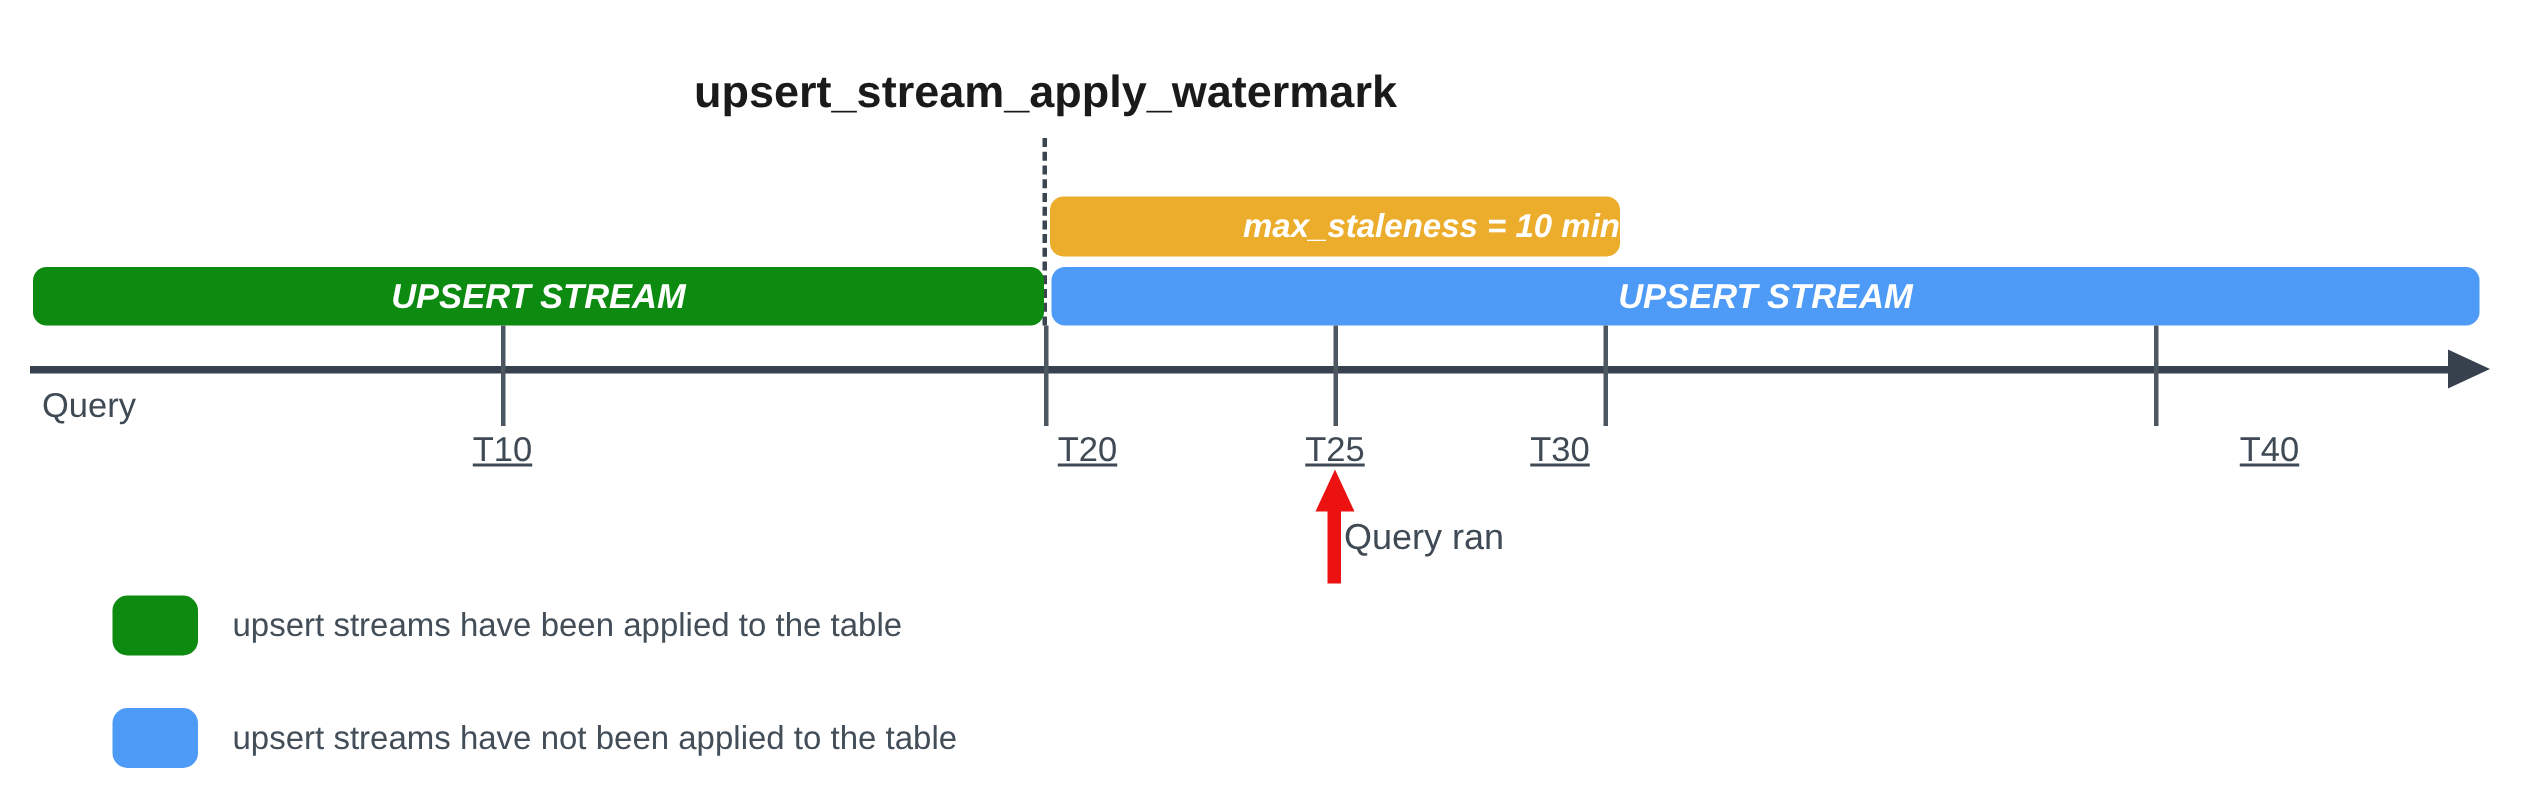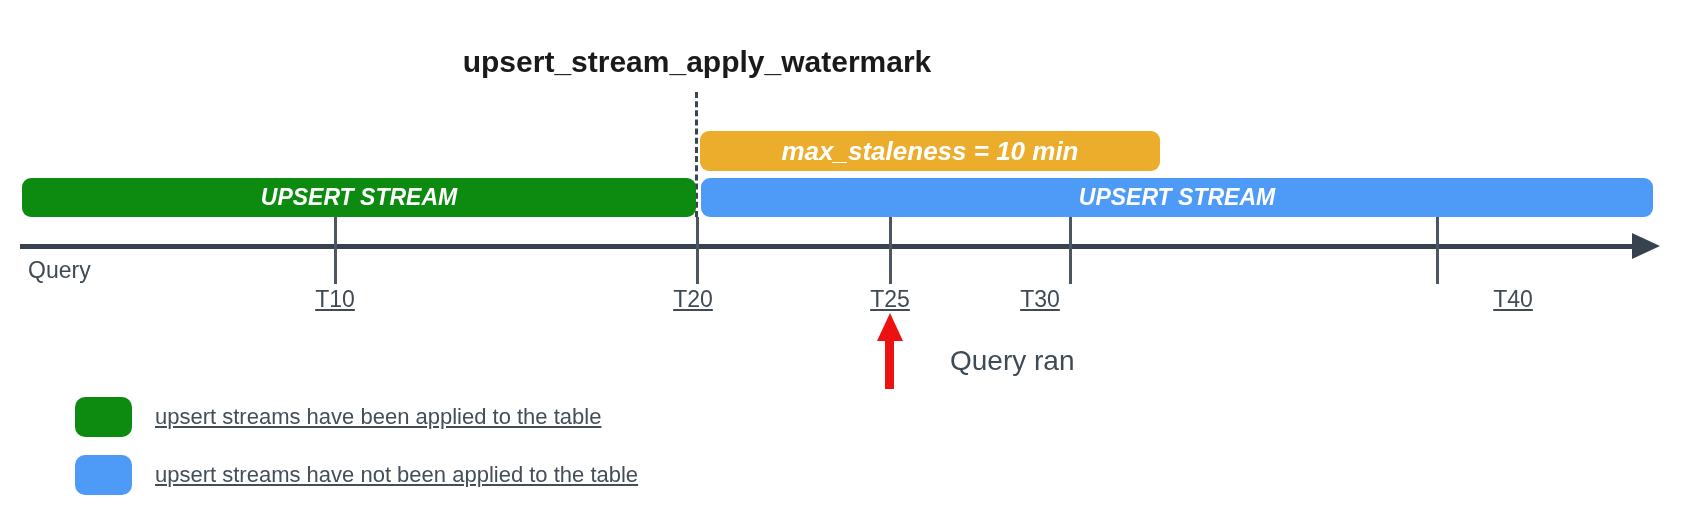--- a/index.html
+++ b/index.html
@@ -34,23 +34,24 @@
     position: absolute;
     display: flex;
     align-items: center;
     justify-content: center;
     color: #ffffff;
     font-weight: bold;
     font-style: italic;
     white-space: nowrap;
   }
   .bar-staleness {
-    left: 700px; top: 119px; width: 460px; height: 40px;
+    left: 700px; top: 119px; width: 380px; height: 40px;
     border-radius: 9px; background: var(--orange);
-    font-size: 26px;
+    font-size: 22px;
+    justify-content: flex-end;
   }
   .bar-applied {
     left: 22px; top: 166px; width: 674px; height: 39px;
     border-radius: 9px; background: var(--green);
     font-size: 23px;
   }
   .bar-not-applied {
     left: 701px; top: 166px; width: 952px; height: 39px;
     border-radius: 9px; background: var(--blue);
     font-size: 23px;
@@ -101,48 +102,47 @@
     border-bottom: 28px solid var(--red);
   }
   .query-arrow-shaft {
     position: absolute;
     left: 885px; top: 328px;
     width: 9px; height: 49px;
     background: var(--red);
   }
   .query-ran-label {
     position: absolute;
-    left: 950px; top: 333px;
-    font-size: 28px;
+    left: 896px; top: 333px;
+    font-size: 24px;
     color: var(--text);
     white-space: nowrap;
   }
 
   .legend-row {
     position: absolute;
     left: 75px;
     display: flex;
     align-items: center;
     gap: 23px;
     height: 40px;
   }
   .legend-row-applied { top: 385px; }
-  .legend-row-not-applied { top: 443px; align-items: center; }
+  .legend-row-not-applied { top: 460px; align-items: center; }
   .legend-swatch {
     width: 57px; height: 40px;
     border-radius: 10px;
     flex: 0 0 auto;
   }
   .legend-swatch-applied { background: var(--green); }
   .legend-swatch-not-applied { background: var(--blue); }
   .legend-label {
     font-size: 22px;
     color: var(--legend_text);
     white-space: nowrap;
-    text-decoration: underline;
   }
 </style>
 </head>
 <body>
 
 <div class="canvas">
 
   <div class="diagram-title">upsert_stream_apply_watermark</div>
 
   <div class="watermark-dashed-line"></div>
@@ -160,21 +160,21 @@
   </div>
 
   <div class="axis-line"></div>
   <div class="axis-arrowhead"></div>
   <div class="axis-label">Query</div>
 
   <div>
       <div class="tick-line" style="left: 334px;"></div>
       <div class="tick-label" style="left: 335px;">T10</div>
       <div class="tick-line" style="left: 696px;"></div>
-      <div class="tick-label" style="left: 693px;">T20</div>
+      <div class="tick-label" style="left: 725px;">T20</div>
       <div class="tick-line" style="left: 889px;"></div>
       <div class="tick-label" style="left: 890px;">T25</div>
       <div class="tick-line" style="left: 1069px;"></div>
       <div class="tick-label" style="left: 1040px;">T30</div>
       <div class="tick-line" style="left: 1436px;"></div>
       <div class="tick-label" style="left: 1513px;">T40</div>
     </div>
 
   <div class="query-arrow-head"></div>
   <div class="query-arrow-shaft"></div>

